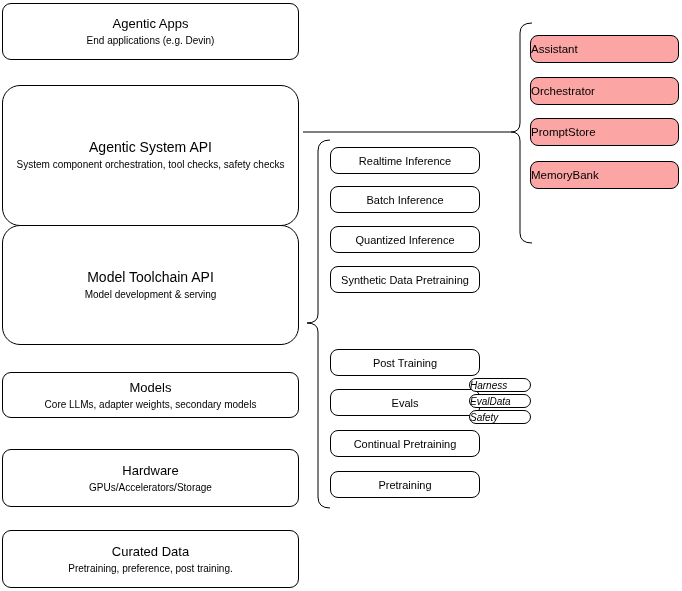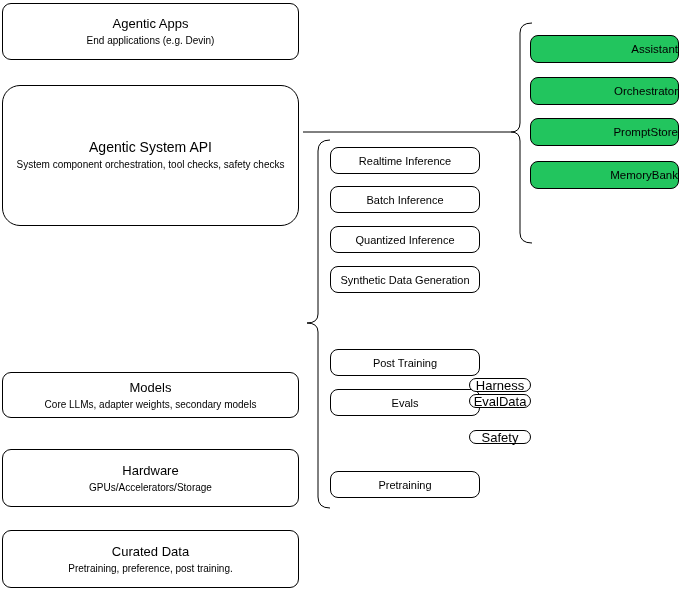--- a/index.html
+++ b/index.html
@@ -15,28 +15,28 @@
     align-items:center; justify-content:center; gap:4px; text-align:center;
   }
   .ltitle { font-size:13px; line-height:15px; }
   .lsub   { font-size:10px; line-height:12px; padding:0 10px; }
   .mbox {
     position:absolute; left:330px; width:150px; height:27px; background:#fff;
     border:1px solid #000; border-radius:8px; display:flex;
     align-items:center; justify-content:center; font-size:11px;
   }
   .rbox {
-    position:absolute; left:530px; width:149px; height:28px; background:#22c55e;
+    position:absolute; left:530px; width:149px; height:28px; background:#fca5a5;
     border:1px solid #000; border-radius:8px; display:flex;
-    align-items:center; justify-content:flex-end; font-size:11.5px;
+    align-items:center; justify-content:flex-start; font-size:11.5px;
   }
   .pill {
     position:absolute; left:469px; width:62px; height:14px; background:#fff;
     border:1px solid #000; border-radius:8px; display:flex;
-    align-items:center; justify-content:center; font-size:13px; z-index:3;
+    align-items:center; font-size:10px; z-index:3;font-style:italic;
   }
 </style>
 </head>
 <body>
 
 <div class="canvas">
 
   <svg class="connectors" width="682" height="591" viewBox="0 0 682 591">
 
     <path d="M303,132 L511,132" stroke="#000" stroke-width="1" fill="none"></path>
@@ -49,20 +49,24 @@
   <div class="lbox" style="top:3px;height:57px;border-radius:9px">
     <div class="ltitle">Agentic Apps</div>
     <div class="lsub">End applications (e.g. Devin)</div>
   </div>
 
   <div class="lbox" style="top:85px;height:141px;border-radius:18px">
     <div class="ltitle" style="font-size:14px">Agentic System API</div>
     <div class="lsub">System component orchestration, tool checks, safety checks</div>
   </div>
 
+  <div class="lbox" style="top:225px;height:120px;border-radius:18px">
+    <div class="ltitle" style="font-size:14px">Model Toolchain API</div>
+    <div class="lsub">Model development &amp; serving</div>
+  </div>
 
   <div class="lbox" style="top:372px;height:46px;border-radius:9px">
     <div class="ltitle">Models</div>
     <div class="lsub">Core LLMs, adapter weights, secondary models</div>
   </div>
 
   <div class="lbox" style="top:530px;height:58px;border-radius:9px">
     <div class="ltitle">Curated Data</div>
     <div class="lsub">Pretraining, preference, post training.</div>
   </div>
@@ -75,39 +79,42 @@
   <div class="mbox" style="top:147px">
     <span>Realtime Inference</span>
   </div>
   <div class="mbox" style="top:186px">
     <span>Batch Inference</span>
   </div>
   <div class="mbox" style="top:226px">
     <span>Quantized Inference</span>
   </div>
   <div class="mbox" style="top:266px">
-    <span>Synthetic Data Generation</span>
+    <span>Synthetic Data Pretraining</span>
   </div>
   <div class="mbox" style="top:349px">
     <span>Post Training</span>
   </div>
   <div class="mbox" style="top:389px">
     <span>Evals</span>
+  </div>
+  <div class="mbox" style="top:430px">
+    <span>Continual Pretraining</span>
   </div>
   <div class="mbox" style="top:471px">
     <span>Pretraining</span>
   </div>
 
   <div class="pill" style="top:378px">
     <span>Harness</span>
   </div>
   <div class="pill" style="top:394px">
     <span>EvalData</span>
   </div>
-  <div class="pill" style="top:430px">
+  <div class="pill" style="top:410px">
     <span>Safety</span>
   </div>
 
   <div class="rbox" style="top:35px">
     <span>Assistant</span>
   </div>
   <div class="rbox" style="top:77px">
     <span>Orchestrator</span>
   </div>
   <div class="rbox" style="top:161px">

